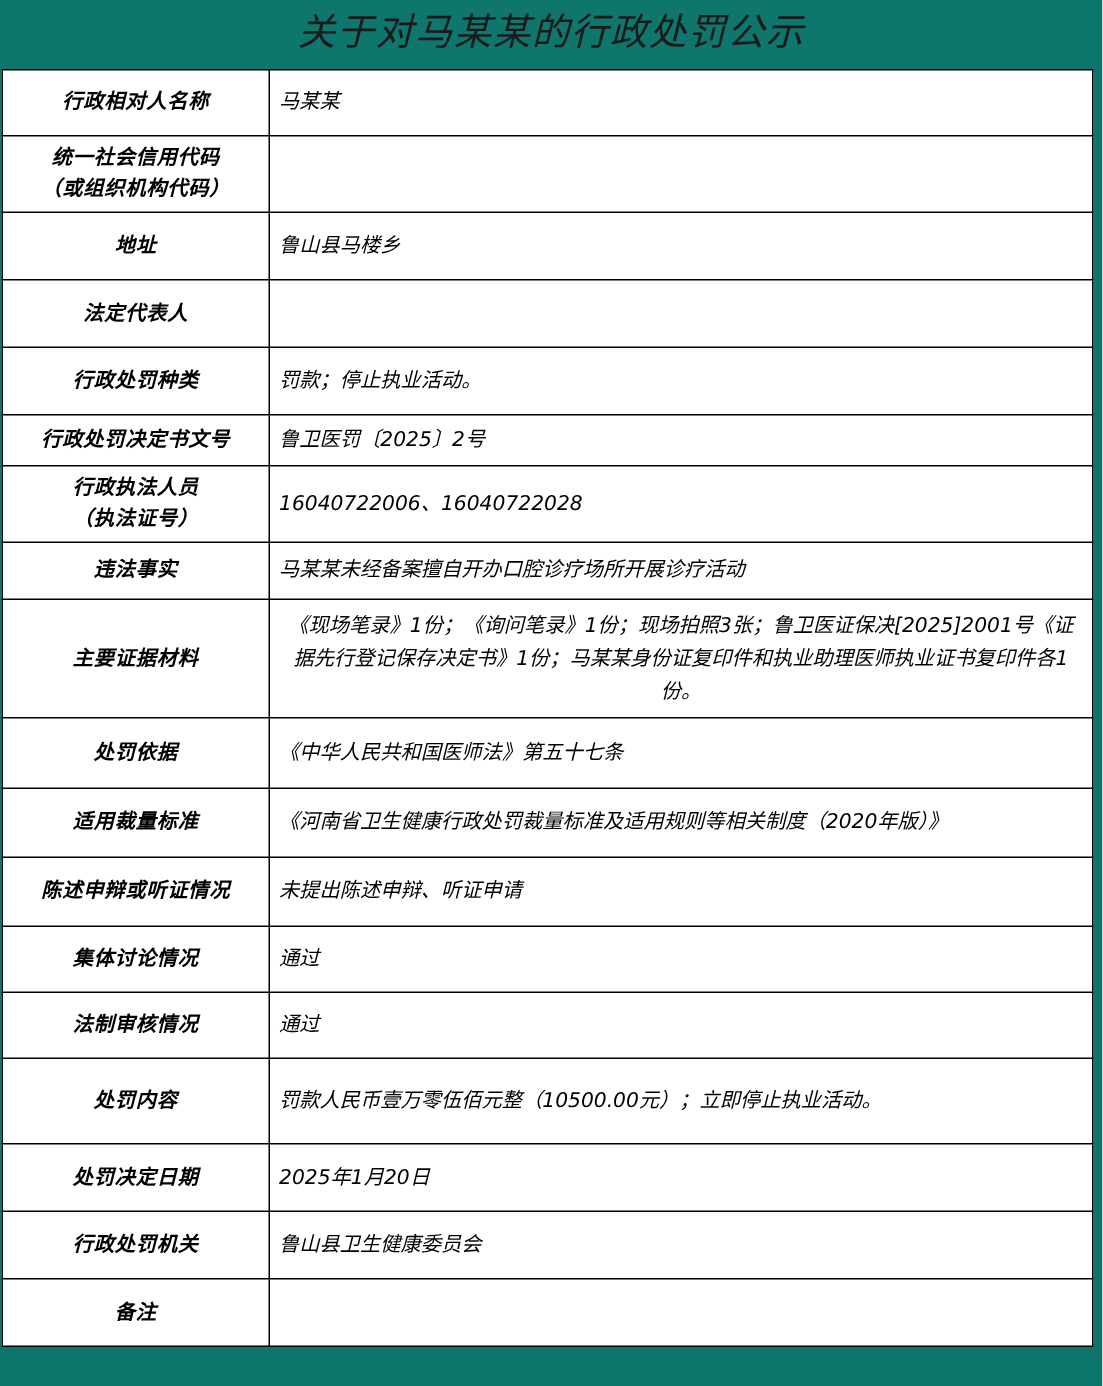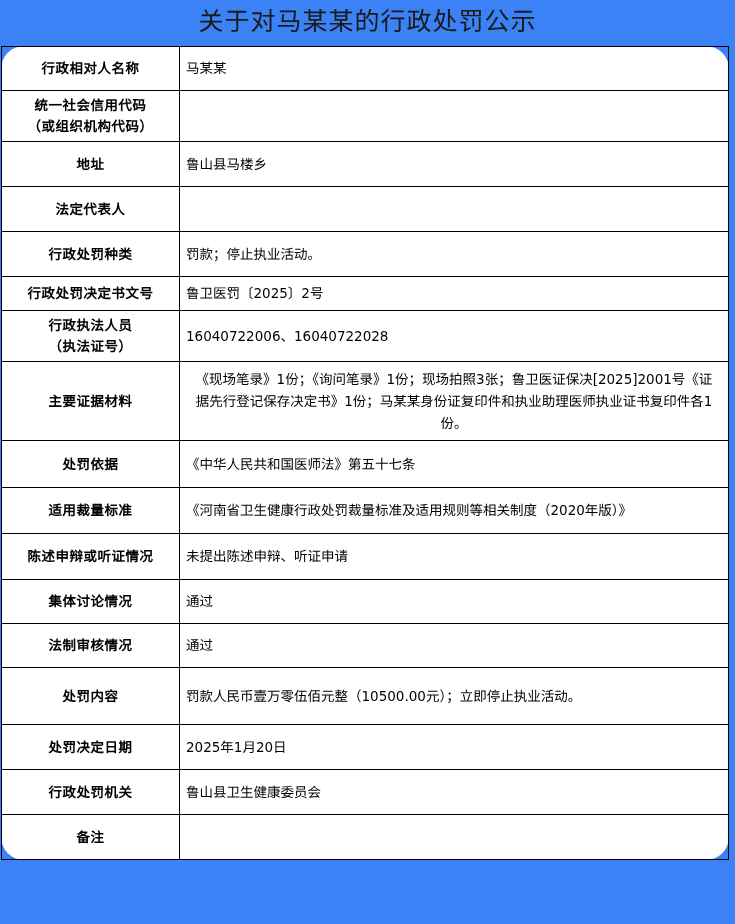--- a/index.html
+++ b/index.html
@@ -13,22 +13,23 @@
     height: 924px;
     overflow: hidden;
     font-family: "DejaVu Sans", "Liberation Sans", sans-serif;
     color: #000000;
   }
 
   .page {
     position: relative;
     width: 735px;
     height: 924px;
-    background: #3b82f6;
+    background: #0f766e;
     box-sizing: border-box;
+    font-style: italic;
   }
 
   .doc-title {
     width: 735px;
     height: 46px;
     line-height: 40px;
     text-align: center;
     font-family: "DejaVu Serif", "Liberation Serif", serif;
     font-size: 25px;
     font-weight: 400;
@@ -38,21 +39,20 @@
     box-sizing: border-box;
     white-space: nowrap;
   }
 
   table.penalty-table {
     border-collapse: collapse;
     width: 727px;
     margin: 0 0 0 1px;
     table-layout: fixed;
     background: #ffffff;
-    border-radius: 23px;
   }
 
   table.penalty-table td {
     border: 1px solid #000000;
     vertical-align: middle;
     font-size: 13.5px;
     line-height: 21px;
     color: #000000;
     padding: 4px 6px;
     box-sizing: border-box;
@@ -115,20 +115,24 @@
         </tr>
         <tr style="height: 34px;">
           <td class="label-cell">行政处罚决定书文号</td>
           <td class="value-cell">鲁卫医罚〔2025〕2号</td>
         </tr>
         <tr style="height: 47px;">
           <td class="label-cell">行政执法人员
 （执法证号）</td>
           <td class="value-cell">16040722006、16040722028</td>
         </tr>
+        <tr style="height: 38px;">
+          <td class="label-cell">违法事实</td>
+          <td class="value-cell">马某某未经备案擅自开办口腔诊疗场所开展诊疗活动</td>
+        </tr>
         <tr style="height: 76px;">
           <td class="label-cell">主要证据材料</td>
           <td class="value-cell justified">《现场笔录》1份；《询问笔录》1份；现场拍照3张；鲁卫医证保决[2025]2001号《证据先行登记保存决定书》1份；马某某身份证复印件和执业助理医师执业证书复印件各1份。</td>
         </tr>
         <tr style="height: 47px;">
           <td class="label-cell">处罚依据</td>
           <td class="value-cell">《中华人民共和国医师法》第五十七条</td>
         </tr>
         <tr style="height: 46px;">
           <td class="label-cell">适用裁量标准</td>

